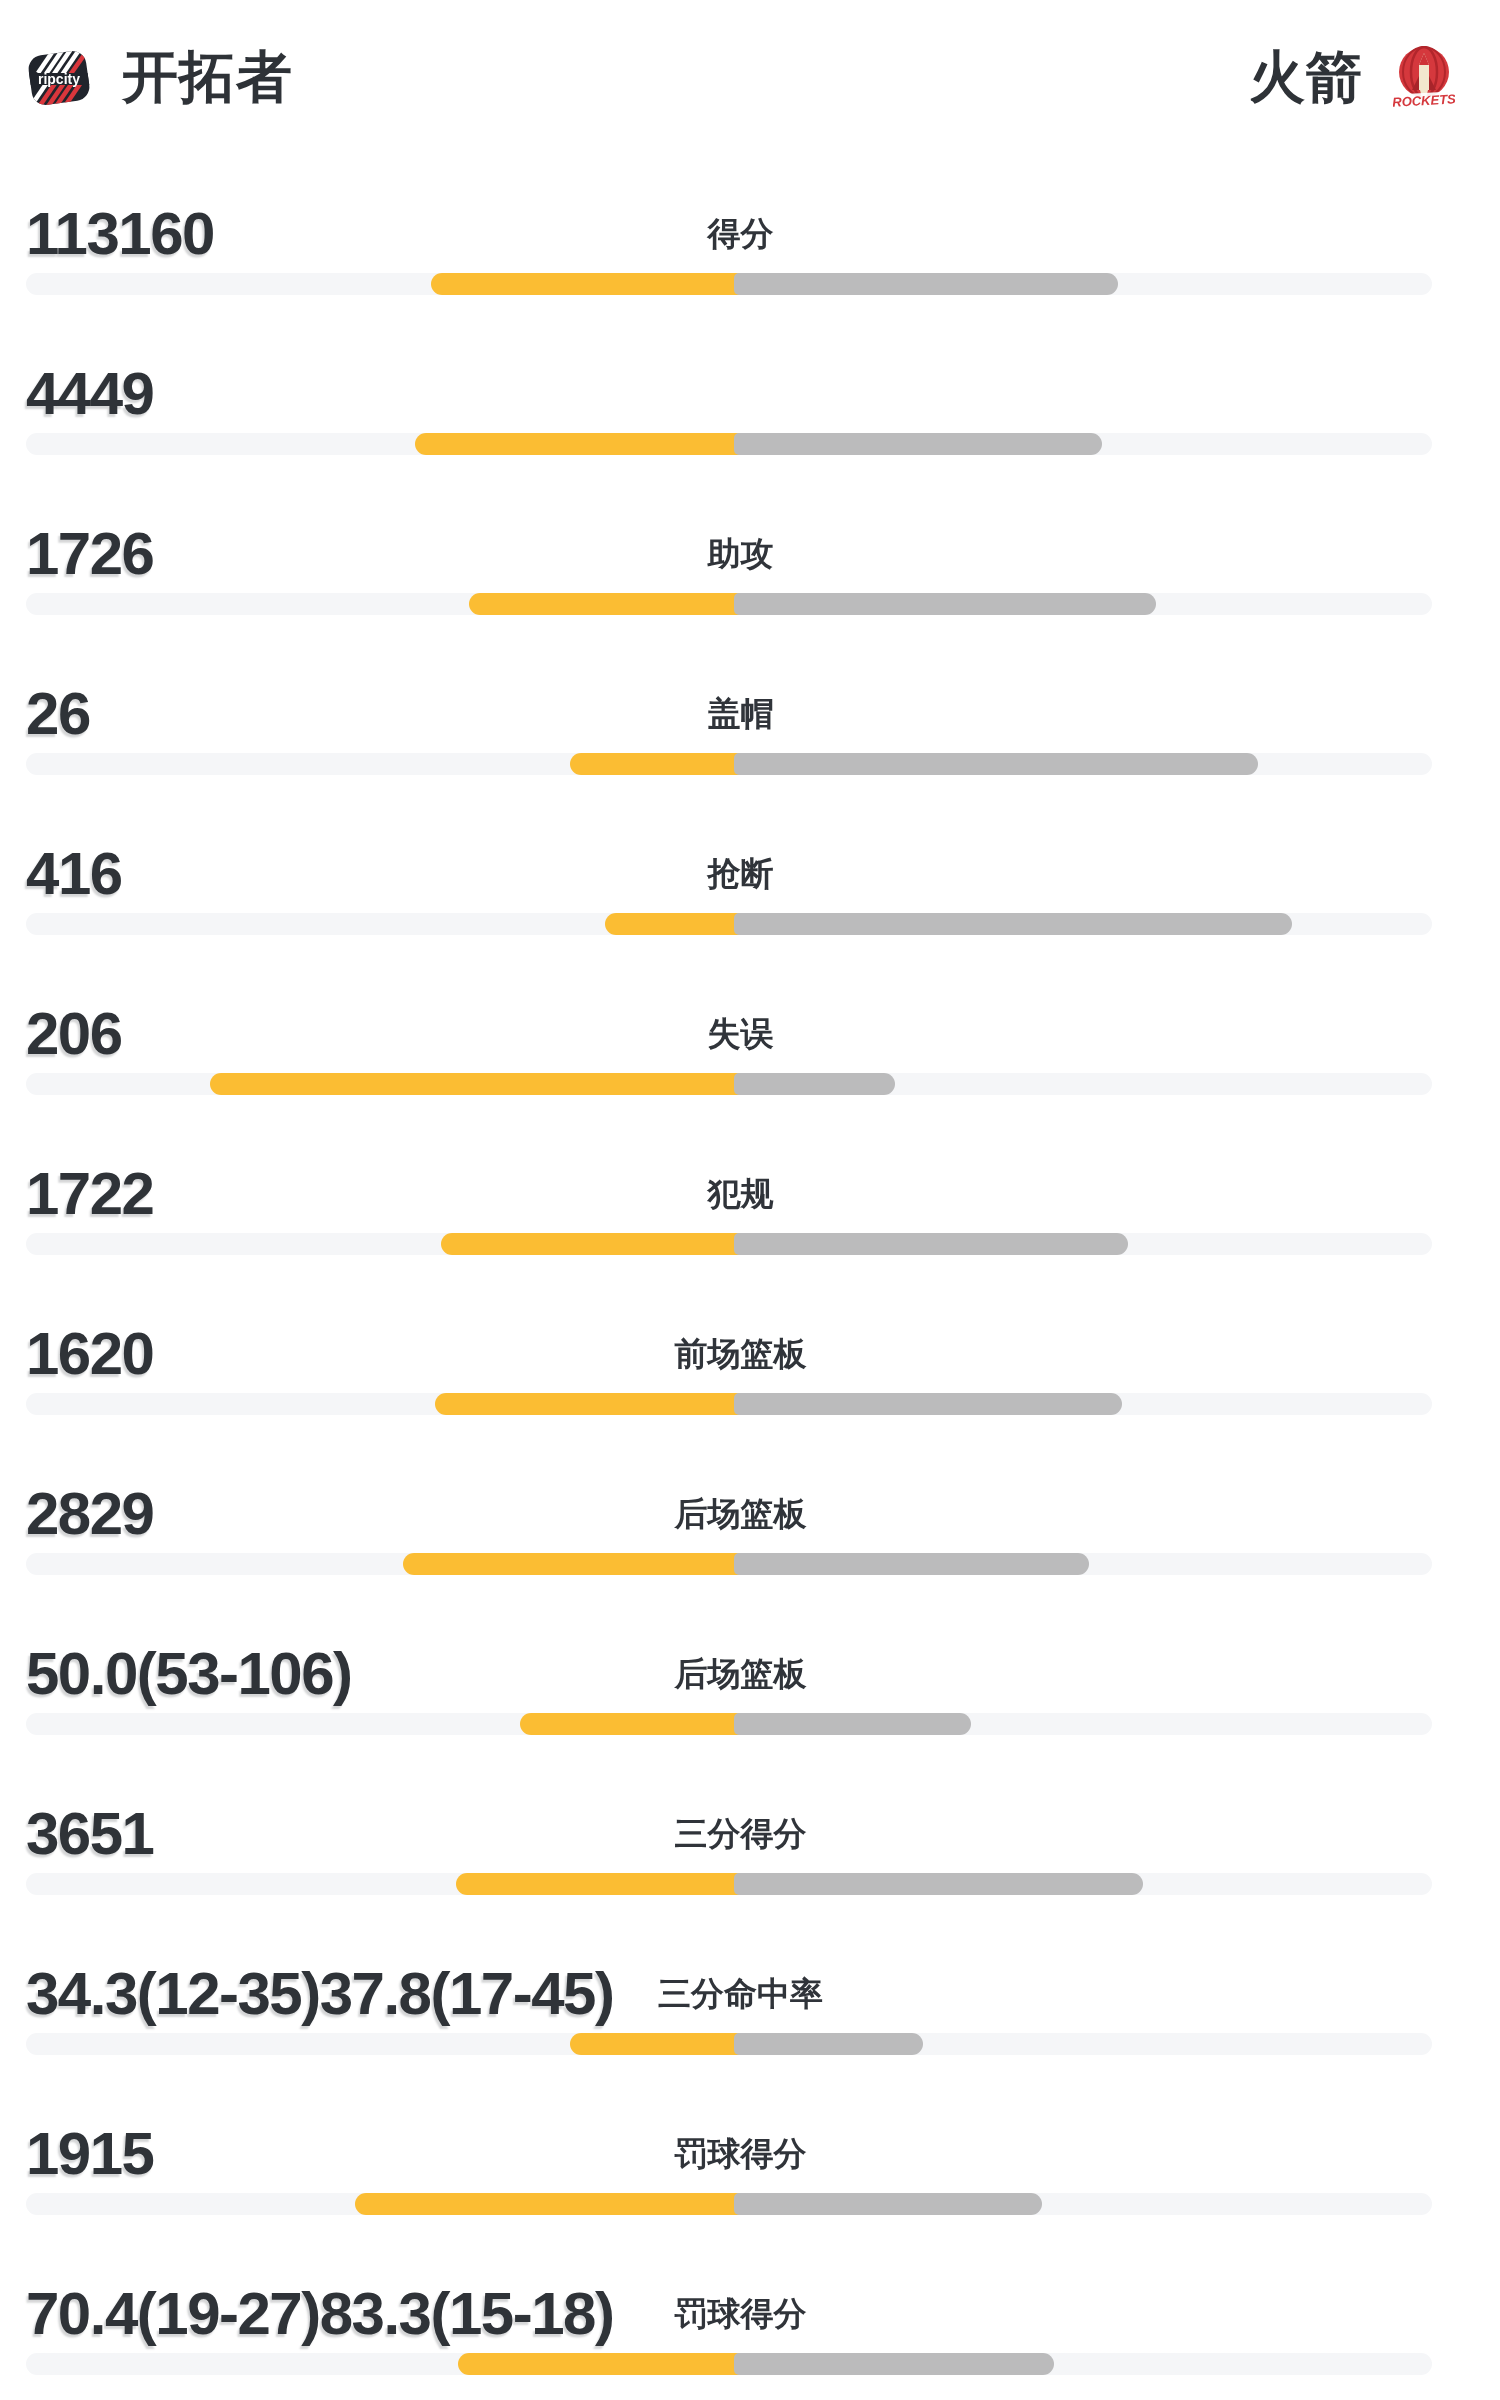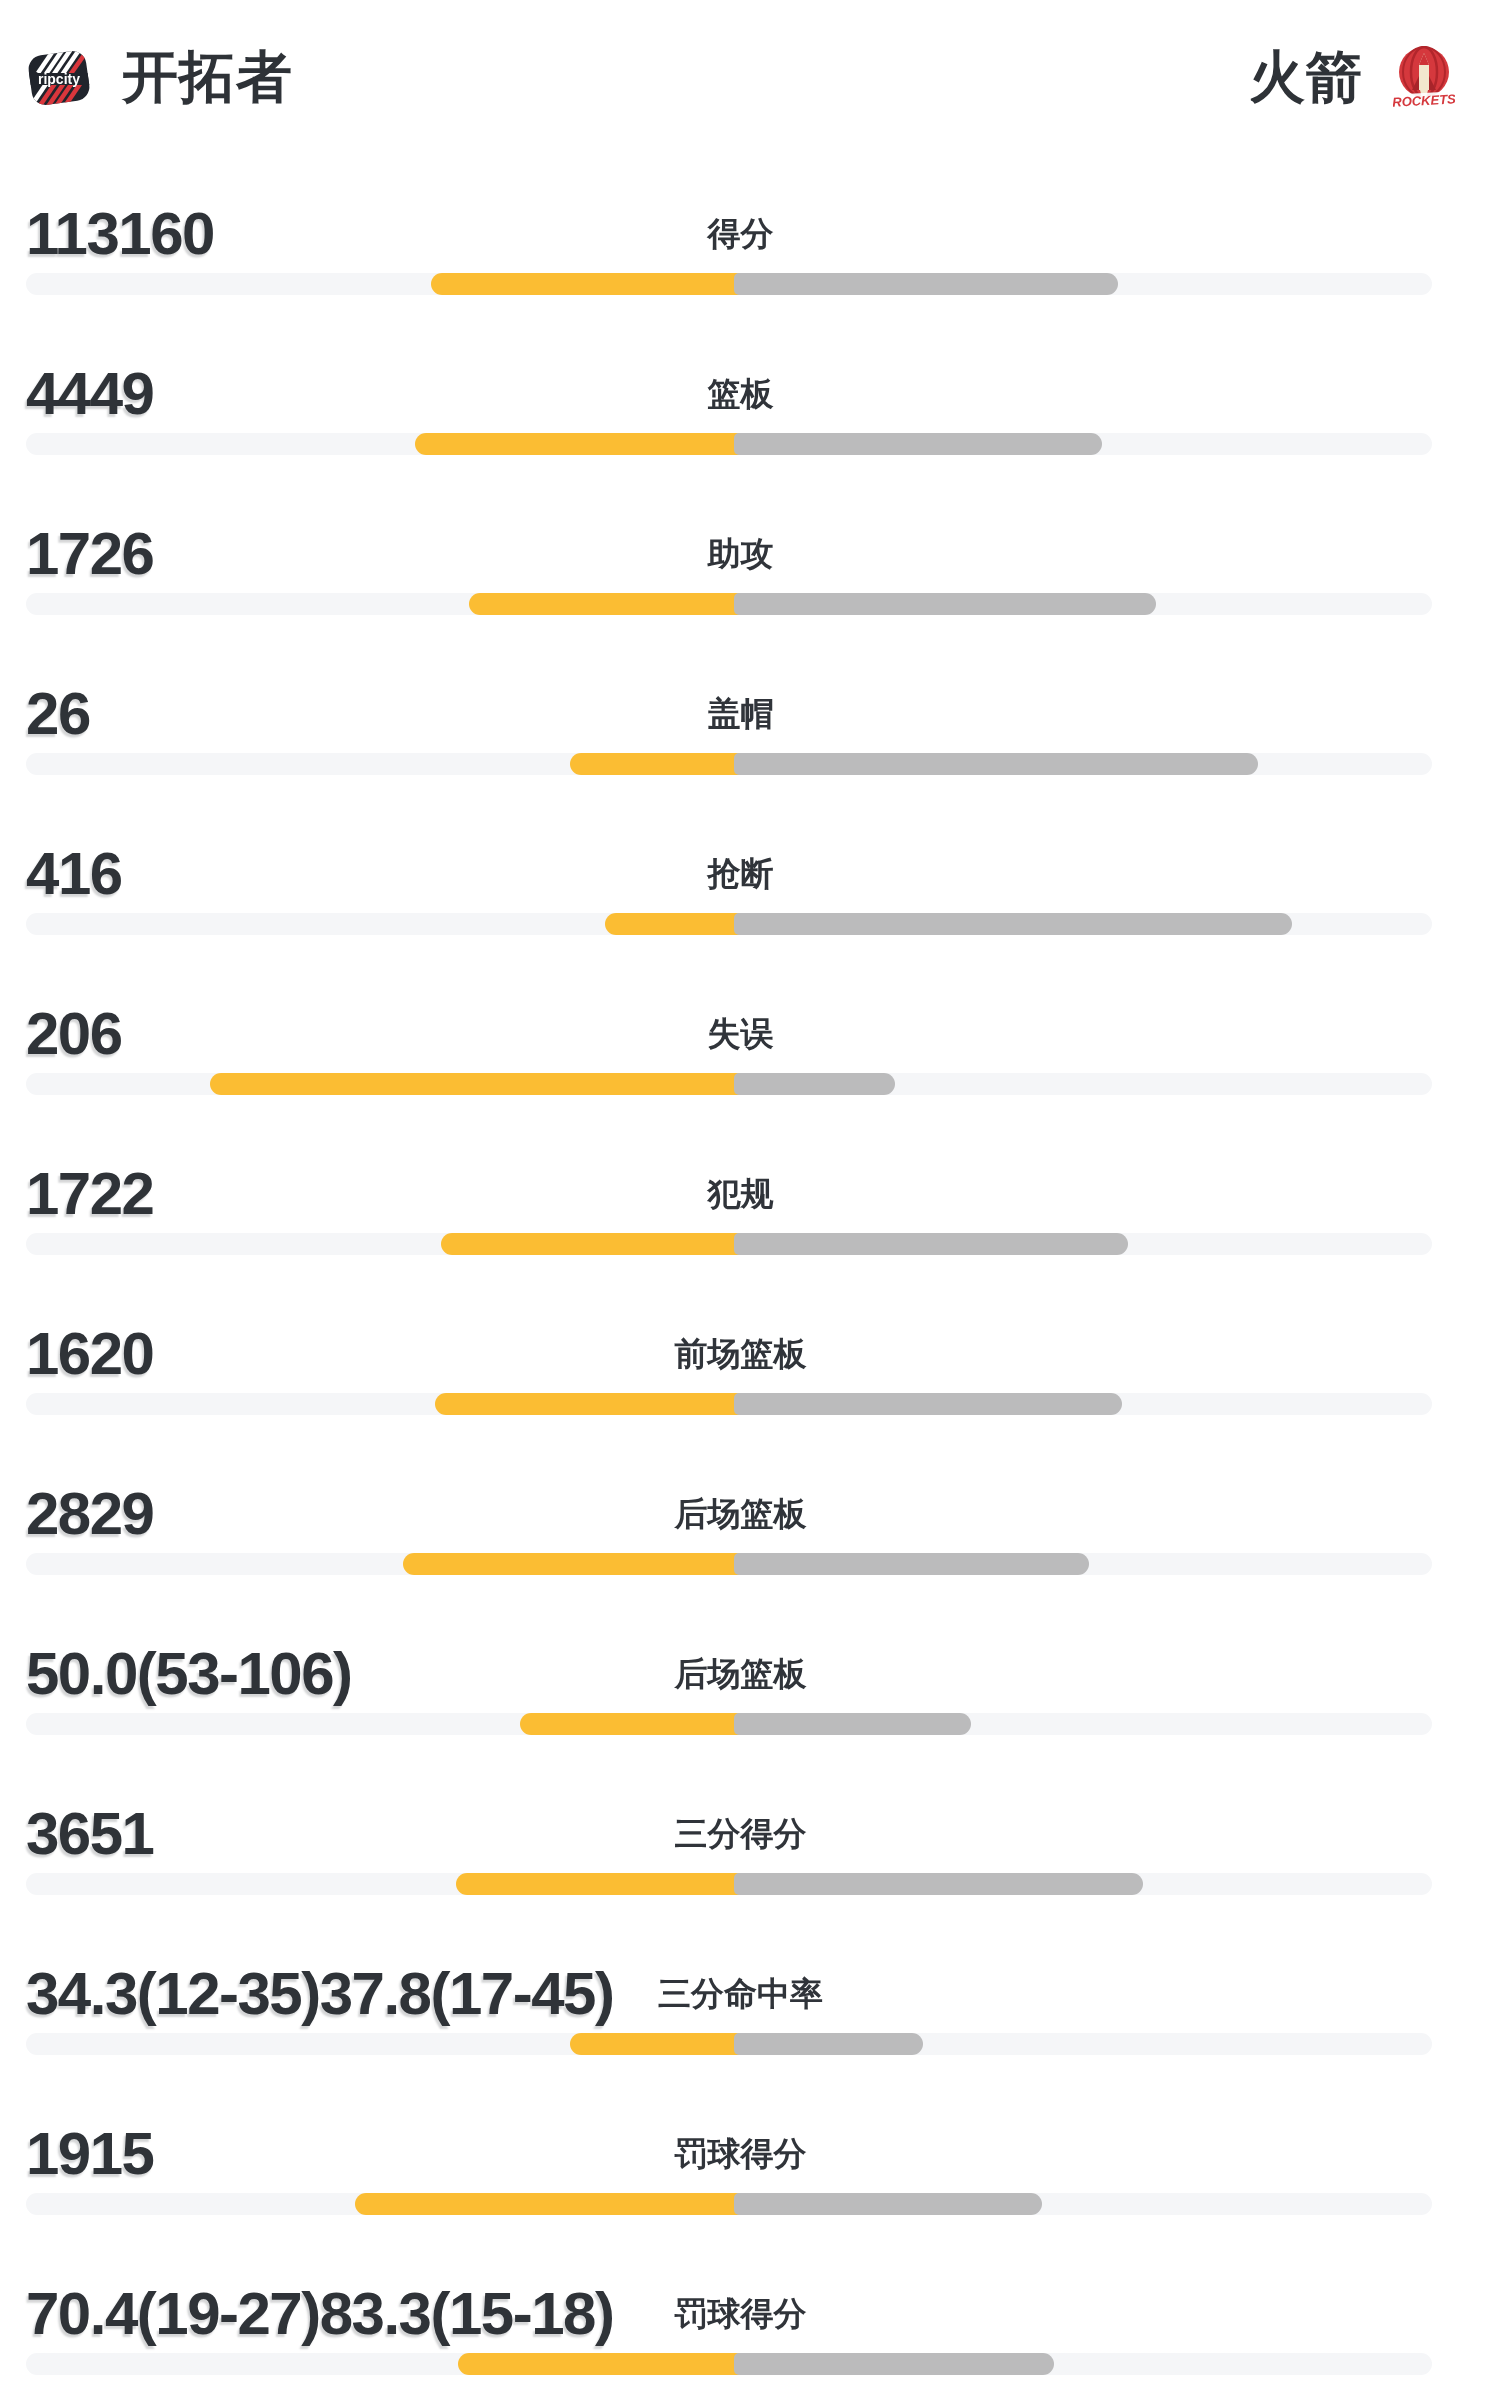--- a/index.html
+++ b/index.html
@@ -106,21 +106,20 @@
         <span class="track home"></span>
         <span class="track away"></span>
         <span class="fill home" style="width: 313px;"></span>
         <span class="fill away" style="width: 384px;"></span>
       </div>
     </div>
 
     <div class="row">
       <div class="vals">
         <span class="num">44</span>
-        <span class="lbl">篮板</span>
         <span class="num">49</span>
       </div>
       <div class="bars">
         <span class="track home"></span>
         <span class="track away"></span>
         <span class="fill home" style="width: 329px;"></span>
         <span class="fill away" style="width: 368px;"></span>
       </div>
     </div>
 

